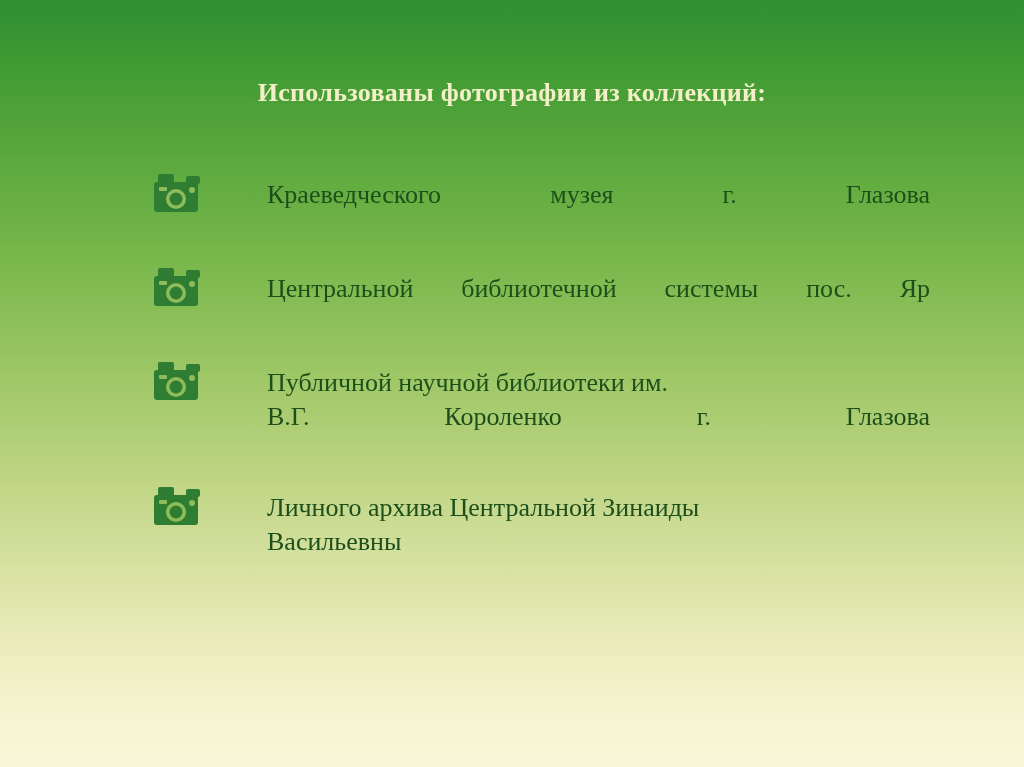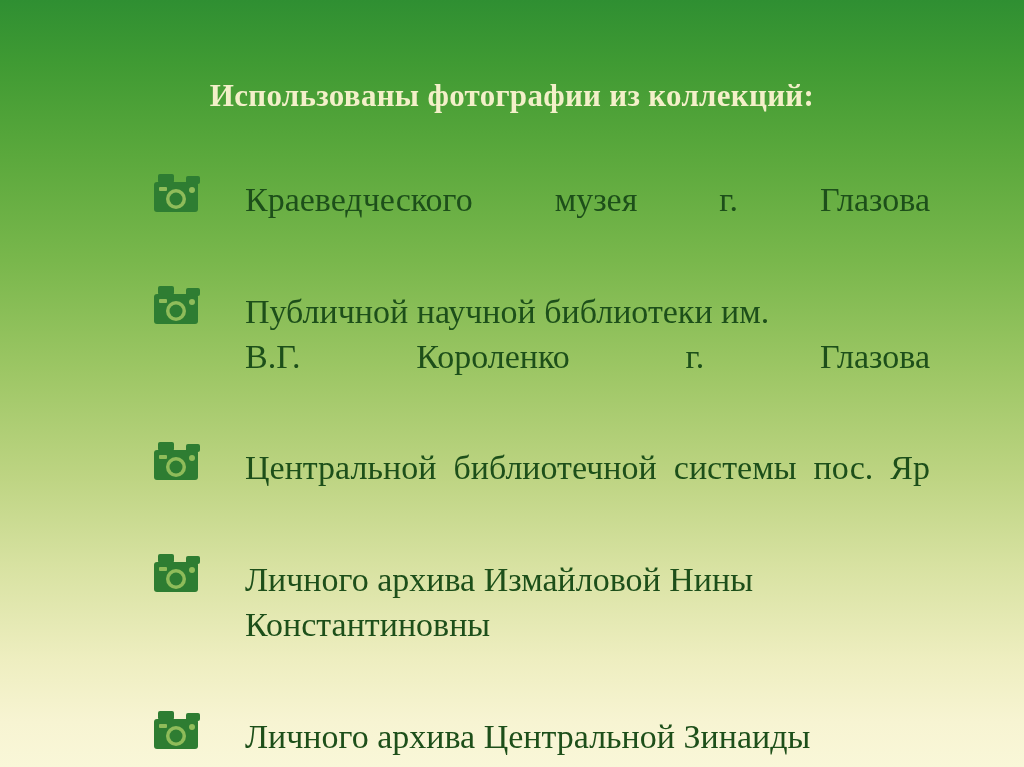--- a/index.html
+++ b/index.html
@@ -29,44 +29,45 @@
         #f7f4d2 94%,
         #f9f7d8 100%);
     overflow: hidden;
   }
   .slide-title {
     position: absolute;
     top: 78px;
     left: 0;
     width: 1024px;
     text-align: center;
-    font-size: 31px;
+    font-size: 26px;
     font-weight: bold;
     color: #f3f0c9;
     letter-spacing: 0.3px;
   }
   .list {
     position: absolute;
     top: 178px;
     left: 140px;
     width: 790px;
   }
   .item {
     position: relative;
     min-height: 72px;
     padding-left: 105px;
     margin-bottom: 22px;
   }
   .item-text {
-    font-size: 34px;
+    font-size: 26px;
     color: #1d4f1a;
     line-height: 1.32;
     text-align: justify;
     text-justify: inter-word;
     white-space: pre-line;
+    margin-left: 22px;
   }
   .item.two-line .item-text {
     text-align: justify;
   }
   .item-text::after {
     content: "";
     display: inline-block;
     width: 100%;
   }
   .cam-icon {
@@ -95,36 +96,20 @@
           <rect x="38" y="6" width="14" height="8" rx="2" fill="#2e7d32"></rect>
           <circle cx="28" cy="29" r="10" fill="#8fbc5a"></circle>
           <circle cx="28" cy="29" r="6.5" fill="#2e7d32"></circle>
           <circle cx="44" cy="20" r="3" fill="#8fbc5a"></circle>
           <rect x="11" y="17" width="8" height="4" rx="1" fill="#8fbc5a"></rect>
         </svg>
       </span>
       <div class="item-text">Краеведческого музея г. Глазова</div>
     </div>
 
-    <div class="item two-line">
-      <span class="cam-icon">
-        <svg viewBox="0 0 62 52" width="62" height="52" xmlns="http://www.w3.org/2000/svg">
-          <rect x="6" y="12" width="44" height="30" rx="3" fill="#2e7d32"></rect>
-          <rect x="10" y="4" width="16" height="9" rx="2" fill="#2e7d32"></rect>
-          <rect x="38" y="6" width="14" height="8" rx="2" fill="#2e7d32"></rect>
-          <circle cx="28" cy="29" r="10" fill="#8fbc5a"></circle>
-          <circle cx="28" cy="29" r="6.5" fill="#2e7d32"></circle>
-          <circle cx="44" cy="20" r="3" fill="#8fbc5a"></circle>
-          <rect x="11" y="17" width="8" height="4" rx="1" fill="#8fbc5a"></rect>
-        </svg>
-      </span>
-      <div class="item-text">Публичной научной библиотеки им.
- В.Г. Короленко г. Глазова</div>
-    </div>
-
     <div class="item">
       <span class="cam-icon">
         <svg viewBox="0 0 62 52" width="62" height="52" xmlns="http://www.w3.org/2000/svg">
           <rect x="6" y="12" width="44" height="30" rx="3" fill="#2e7d32"></rect>
           <rect x="10" y="4" width="16" height="9" rx="2" fill="#2e7d32"></rect>
           <rect x="38" y="6" width="14" height="8" rx="2" fill="#2e7d32"></rect>
           <circle cx="28" cy="29" r="10" fill="#8fbc5a"></circle>
           <circle cx="28" cy="29" r="6.5" fill="#2e7d32"></circle>
           <circle cx="44" cy="20" r="3" fill="#8fbc5a"></circle>
           <rect x="11" y="17" width="8" height="4" rx="1" fill="#8fbc5a"></rect>
@@ -138,23 +123,24 @@
         <svg viewBox="0 0 62 52" width="62" height="52" xmlns="http://www.w3.org/2000/svg">
           <rect x="6" y="12" width="44" height="30" rx="3" fill="#2e7d32"></rect>
           <rect x="10" y="4" width="16" height="9" rx="2" fill="#2e7d32"></rect>
           <rect x="38" y="6" width="14" height="8" rx="2" fill="#2e7d32"></rect>
           <circle cx="28" cy="29" r="10" fill="#8fbc5a"></circle>
           <circle cx="28" cy="29" r="6.5" fill="#2e7d32"></circle>
           <circle cx="44" cy="20" r="3" fill="#8fbc5a"></circle>
           <rect x="11" y="17" width="8" height="4" rx="1" fill="#8fbc5a"></rect>
         </svg>
       </span>
-      <div class="item-text">Личного архива Измайловой Нины
- Константиновны</div>
+      <div class="item-text">Публичной научной библиотеки им.
+ В.Г. Короленко г. Глазова</div>
     </div>
+
 
     <div class="item two-line">
       <span class="cam-icon">
         <svg viewBox="0 0 62 52" width="62" height="52" xmlns="http://www.w3.org/2000/svg">
           <rect x="6" y="12" width="44" height="30" rx="3" fill="#2e7d32"></rect>
           <rect x="10" y="4" width="16" height="9" rx="2" fill="#2e7d32"></rect>
           <rect x="38" y="6" width="14" height="8" rx="2" fill="#2e7d32"></rect>
           <circle cx="28" cy="29" r="10" fill="#8fbc5a"></circle>
           <circle cx="28" cy="29" r="6.5" fill="#2e7d32"></circle>
           <circle cx="44" cy="20" r="3" fill="#8fbc5a"></circle>

